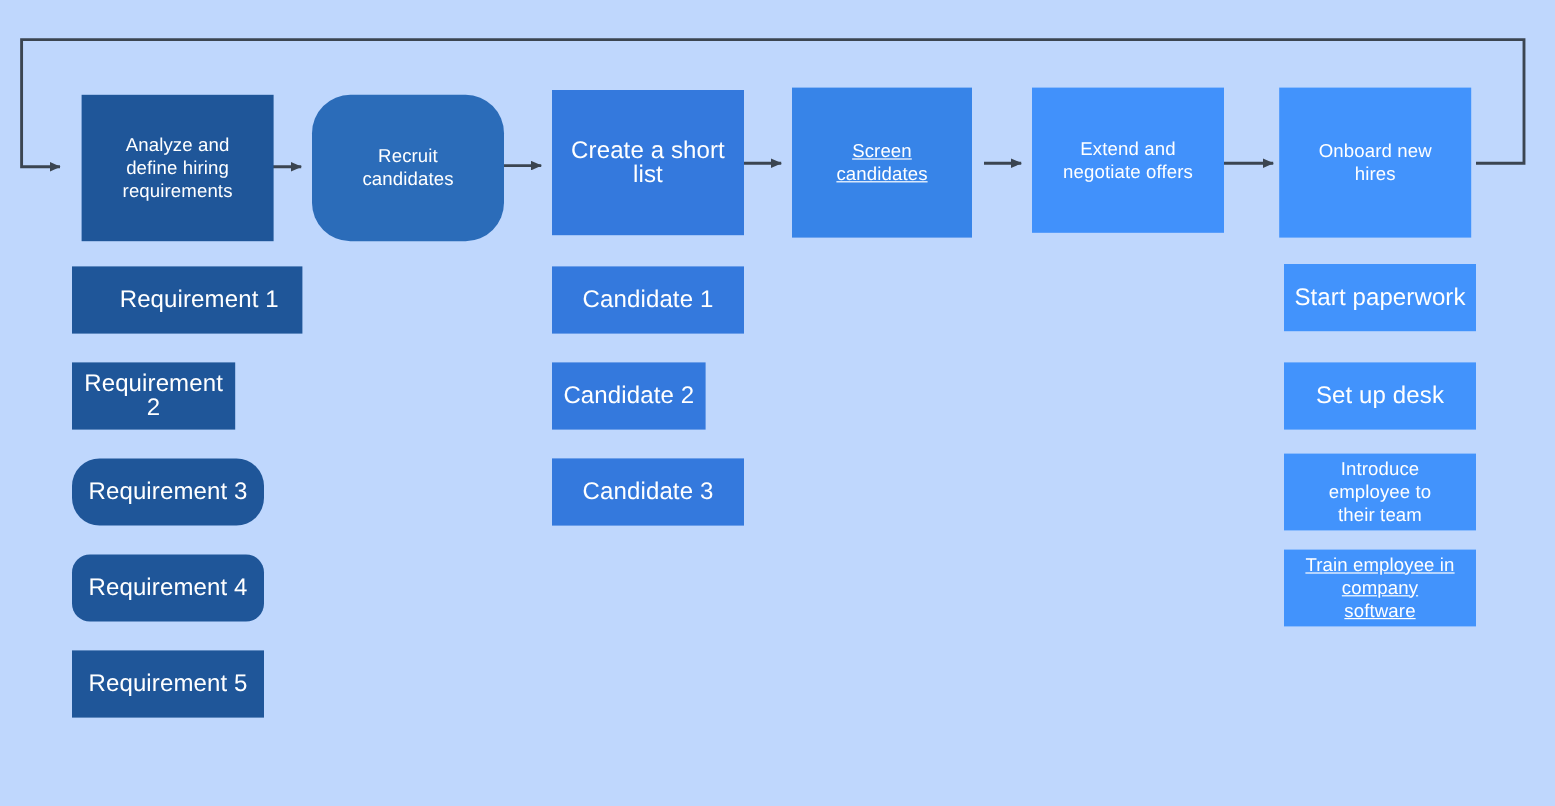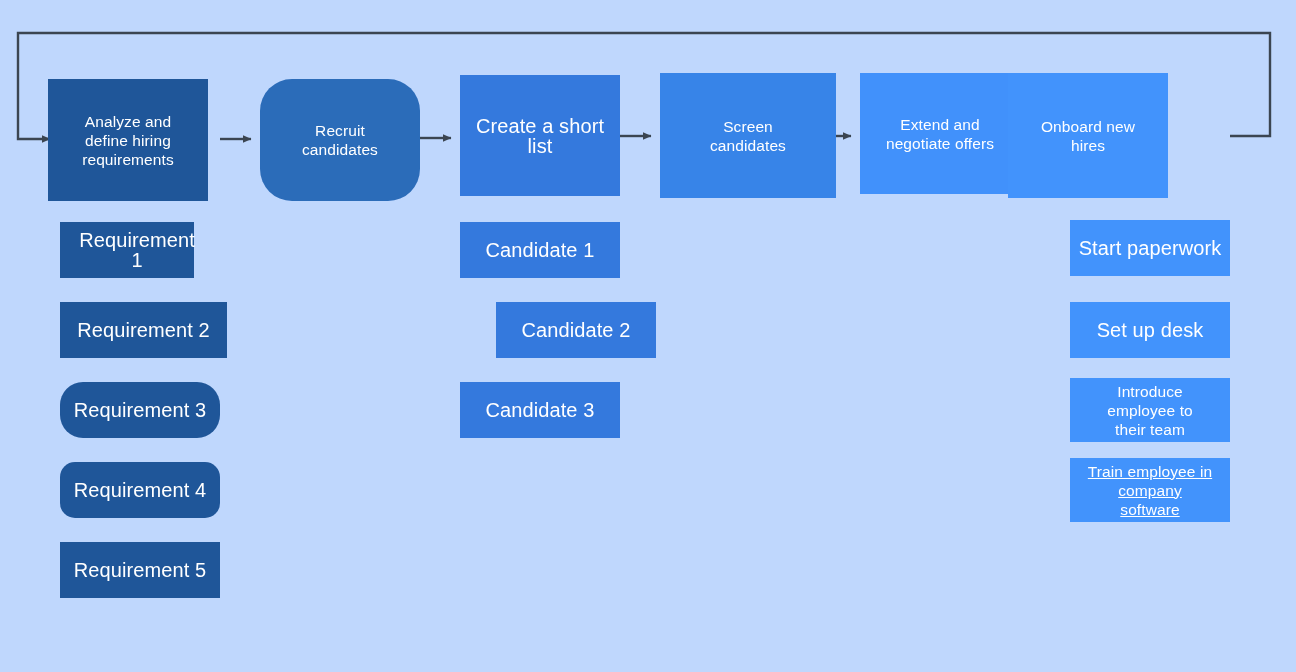--- a/index.html
+++ b/index.html
@@ -76,39 +76,39 @@
     <path d="M420,138 L451,138" fill="none" stroke="#3b4551" stroke-width="2.4" marker-end="url(#arrowhead)"></path>
 
     <path d="M620,136 L651,136" fill="none" stroke="#3b4551" stroke-width="2.4" marker-end="url(#arrowhead)"></path>
 
     <path d="M820,136 L851,136" fill="none" stroke="#3b4551" stroke-width="2.4" marker-end="url(#arrowhead)"></path>
 
     <path d="M1020,136 L1061,136" fill="none" stroke="#3b4551" stroke-width="2.4" marker-end="url(#arrowhead)"></path>
   </svg>
 
   <div id="node-layer">
-      <div class="node small" style="left: 48px; top: 79px; width: 160px; height: 122px; background: rgb(31, 86, 153);">Analyze and
+      <div class="node small" style="left: 68px; top: 79px; width: 160px; height: 122px; background: rgb(31, 86, 153);">Analyze and
 define hiring
 requirements</div>
       <div class="node small" style="left: 260px; top: 79px; width: 160px; height: 122px; background: rgb(43, 108, 185); border-radius: 32px;">Recruit
 candidates</div>
       <div class="node" style="left: 460px; top: 75px; width: 160px; height: 121px; background: rgb(52, 121, 221);">Create a short list</div>
-      <div class="node small" style="left: 660px; top: 73px; width: 176px; height: 125px; background: rgb(55, 132, 232);">Screen
+      <div class="node small" style="left: 660px; top: 73px; width: 150px; height: 125px; background: rgb(55, 132, 232); text-decoration: underline;">Screen
 candidates</div>
       <div class="node small" style="left: 860px; top: 73px; width: 160px; height: 121px; background: rgb(65, 145, 251);">Extend and
 negotiate offers</div>
-      <div class="node small" style="left: 1008px; top: 73px; width: 160px; height: 125px; background: rgb(66, 147, 252);">Onboard new
+      <div class="node small" style="left: 1066px; top: 73px; width: 160px; height: 125px; background: rgb(66, 147, 252);">Onboard new
 hires</div>
-      <div class="node" style="left: 60px; top: 222px; width: 134px; height: 56px; background: rgb(31, 86, 153); padding-left: 26px;">Requirement 1</div>
-      <div class="node" style="left: 60px; top: 302px; width: 167px; height: 56px; background: rgb(31, 86, 153);">Requirement 2</div>
+      <div class="node" style="left: 60px; top: 222px; width: 192px; height: 56px; background: rgb(31, 86, 153); padding-left: 26px;">Requirement 1</div>
+      <div class="node" style="left: 60px; top: 302px; width: 136px; height: 56px; background: rgb(31, 86, 153);">Requirement 2</div>
       <div class="node" style="left: 60px; top: 382px; width: 160px; height: 56px; background: rgb(31, 86, 153); border-radius: 23px;">Requirement 3</div>
       <div class="node" style="left: 60px; top: 462px; width: 160px; height: 56px; background: rgb(31, 86, 153); border-radius: 15px;">Requirement 4</div>
       <div class="node" style="left: 60px; top: 542px; width: 160px; height: 56px; background: rgb(31, 86, 153);">Requirement 5</div>
       <div class="node" style="left: 460px; top: 222px; width: 160px; height: 56px; background: rgb(52, 121, 221);">Candidate 1</div>
-      <div class="node" style="left: 460px; top: 302px; width: 160px; height: 56px; background: rgb(52, 121, 221); margin-left: 36px;">Candidate 2</div>
+      <div class="node" style="left: 460px; top: 302px; width: 128px; height: 56px; background: rgb(52, 121, 221);">Candidate 2</div>
       <div class="node" style="left: 460px; top: 382px; width: 160px; height: 56px; background: rgb(52, 121, 221);">Candidate 3</div>
       <div class="node" style="left: 1070px; top: 220px; width: 160px; height: 56px; background: rgb(66, 147, 252);">Start paperwork</div>
       <div class="node" style="left: 1070px; top: 302px; width: 160px; height: 56px; background: rgb(66, 147, 252);">Set up desk</div>
       <div class="node small" style="left: 1070px; top: 378px; width: 160px; height: 64px; background: rgb(66, 147, 252);">Introduce
 employee to
 their team</div>
       <div class="node small" style="left: 1070px; top: 458px; width: 160px; height: 64px; background: rgb(66, 147, 252); text-decoration: underline;">Train employee in
 company
 software</div>
     </div>

